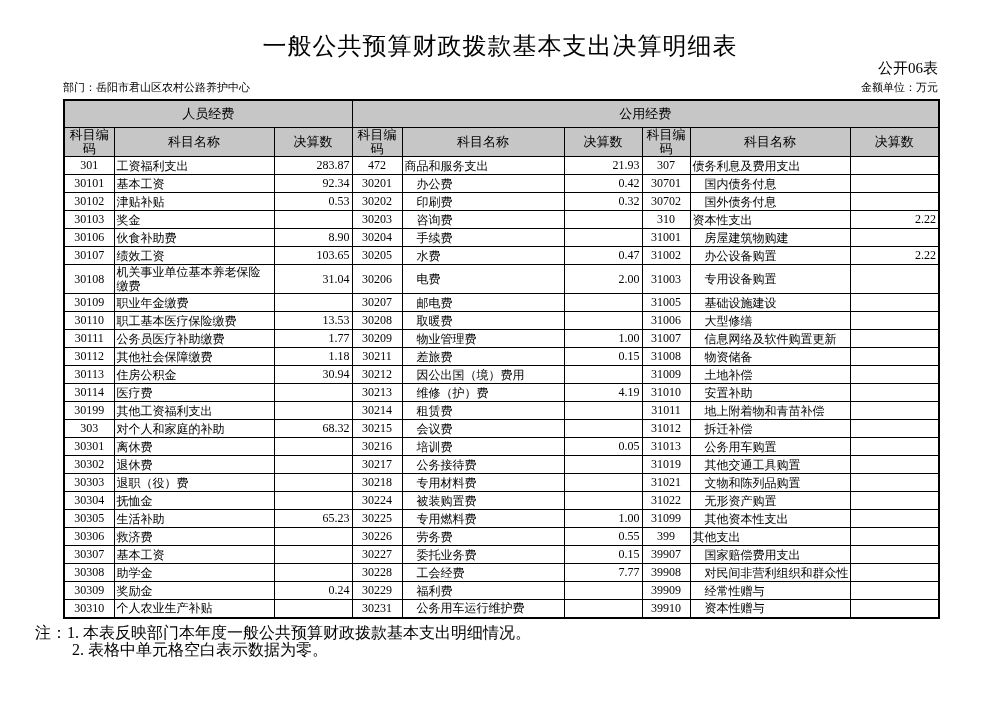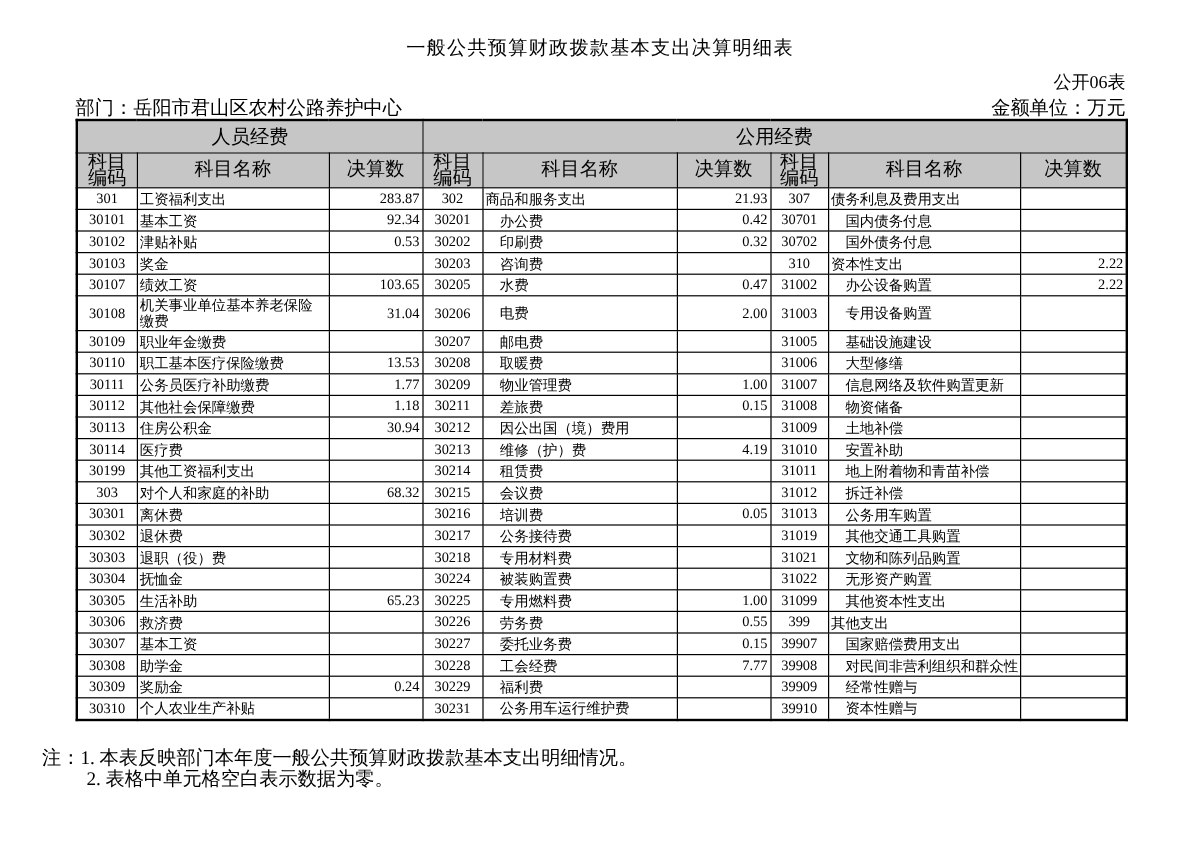--- a/index.html
+++ b/index.html
@@ -10,58 +10,58 @@
     background: var(--page-bg, #ffffff);
     font-family: "Liberation Serif", serif;
     color: var(--text-color, #000000);
     overflow: hidden;
   }
   .title {
     position: absolute;
     top: 30px; left: 0;
     width: 1000px;
     text-align: center;
-    font-size: 16px;
+    font-size: 24px;
     letter-spacing: 1px;
     white-space: nowrap;
   }
   .sheet-label {
     position: absolute;
     top: 59px; left: 63px;
     width: 875px;
     text-align: right;
     font-size: 15px;
   }
   .meta-row {
     position: absolute;
     top: 80px; left: 63px;
     width: 875px;
     display: flex;
     justify-content: space-between;
-    font-size: 16px;
+    font-size: 11px;
   }
   table.budget {
     position: absolute;
     top: 99px; left: 63px;
     width: 875px;
     border-collapse: collapse;
     table-layout: fixed;
     border: 2px solid var(--border-color, #000);
     font-size: 12px;
   }
   table.budget th, table.budget td {
     border: 1px solid var(--border-color, #000);
     padding: 0 2px;
     overflow: hidden;
     vertical-align: middle;
   }
   thead th {
     background: var(--header-bg, #c6c6c6);
     font-weight: normal;
-    font-size: 16px;
+    font-size: 13px;
     text-align: center;
   }
   tr.group-row th { height: 26px; }
   tr.cols-row th { height: 28px; line-height: 14px; padding: 0 2px; }
   tbody tr { height: 18px; margin-left: 20px; }
   td.code { text-align: center; white-space: nowrap; }
   td.name { text-align: left; line-height: 14px; }
   td.num  { text-align: right; white-space: nowrap; padding-right: 3px; }
   td.clip { white-space: nowrap; }
   .notes {
@@ -113,21 +113,21 @@
         <th>科目编码</th>
         <th>科目名称</th>
         <th>决算数</th>
       </tr>
     </thead>
     <tbody id="table-body">
         <tr>
           <td class="code">301</td>
           <td class="name">工资福利支出</td>
           <td class="num">283.87</td>
-          <td class="code">302</td>
+          <td class="code">472</td>
           <td class="name clip">商品和服务支出</td>
           <td class="num">21.93</td>
           <td class="code">307</td>
           <td class="name clip">债务利息及费用支出</td>
           <td class="num"></td>
         </tr>
         <tr>
           <td class="code">30101</td>
           <td class="name">基本工资</td>
           <td class="num">92.34</td>
@@ -152,20 +152,31 @@
         <tr>
           <td class="code">30103</td>
           <td class="name">奖金</td>
           <td class="num"></td>
           <td class="code">30203</td>
           <td class="name clip">　咨询费</td>
           <td class="num"></td>
           <td class="code">310</td>
           <td class="name clip">资本性支出</td>
           <td class="num">2.22</td>
+        </tr>
+        <tr>
+          <td class="code">30106</td>
+          <td class="name">伙食补助费</td>
+          <td class="num">8.90</td>
+          <td class="code">30204</td>
+          <td class="name clip">　手续费</td>
+          <td class="num"></td>
+          <td class="code">31001</td>
+          <td class="name clip">　房屋建筑物购建</td>
+          <td class="num"></td>
         </tr>
         <tr>
           <td class="code">30107</td>
           <td class="name">绩效工资</td>
           <td class="num">103.65</td>
           <td class="code">30205</td>
           <td class="name clip">　水费</td>
           <td class="num">0.47</td>
           <td class="code">31002</td>
           <td class="name clip">　办公设备购置</td>

